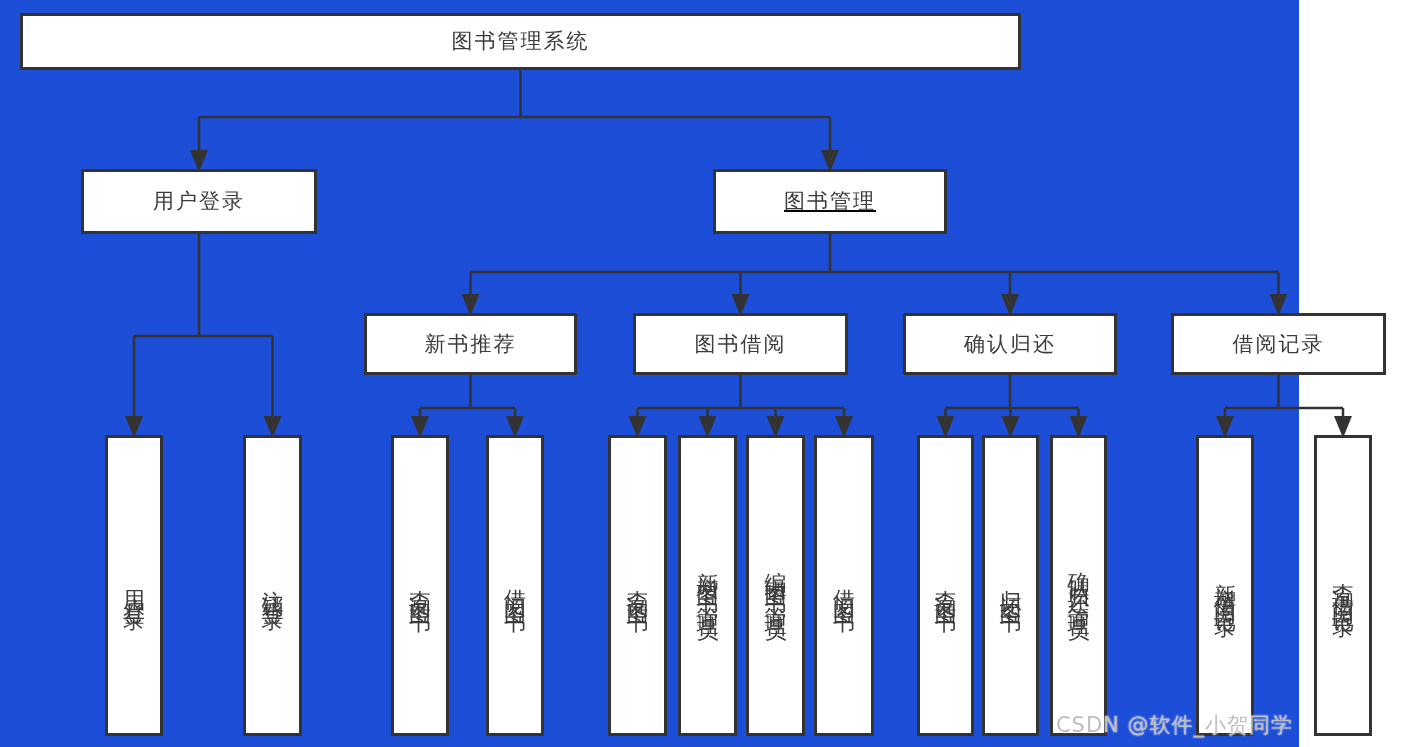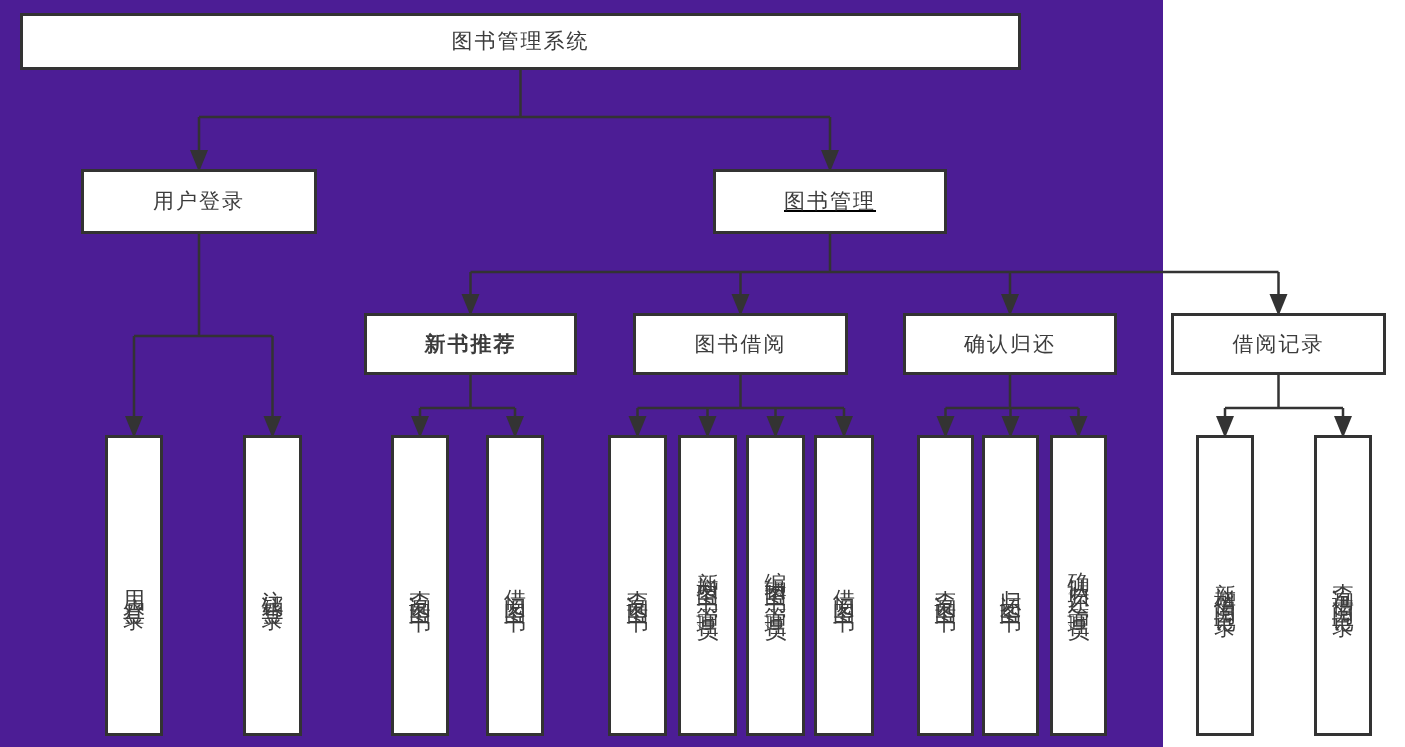--- a/index.html
+++ b/index.html
@@ -2,21 +2,21 @@
 <html><head>
 <meta charset="utf-8">
 <style>
   * { margin:0; padding:0; box-sizing:border-box; }
   html, body { background:#ffffff; }
   body {
     width:1405px; height:747px; overflow:hidden;
     font-family:"DejaVu Sans","Liberation Sans",sans-serif;
   }
   .stage {
-    position:relative; width:1163px; height:747px; background:#4c1d95;
+    position:relative; width:1299px; height:747px; background:#1d4ed8;
   }
   .edges { position:absolute; left:0; top:0; width:1405px; height:747px; }
   .node {
     position:absolute; background:#ffffff; border:3px solid #333333;
     display:flex; align-items:center; justify-content:center;
   }
   .node .label {
     color:#3c3c3c; white-space:nowrap; line-height:1;
   }
   .node.h .label { font-size:21px; letter-spacing:2px; }
@@ -79,21 +79,21 @@
       <div class="node h" style="left: 20px; top: 13px; width: 1001px; height: 57px; border-color: rgb(51, 51, 51); background: rgb(255, 255, 255);">
         <span class="label" style="color: rgb(60, 60, 60);">图书管理系统</span>
       </div>
       <div class="node h" style="left: 81px; top: 169px; width: 236px; height: 65px; border-color: rgb(51, 51, 51); background: rgb(255, 255, 255);">
         <span class="label" style="color: rgb(60, 60, 60);">用户登录</span>
       </div>
       <div class="node h" style="left: 713px; top: 169px; width: 234px; height: 65px; border-color: rgb(51, 51, 51); background: rgb(255, 255, 255); text-decoration: underline;">
         <span class="label" style="color: rgb(60, 60, 60);">图书管理</span>
       </div>
       <div class="node h" style="left: 364px; top: 313px; width: 213px; height: 62px; border-color: rgb(51, 51, 51); background: rgb(255, 255, 255);">
-        <span class="label" style="color: rgb(60, 60, 60); font-weight: bold;">新书推荐</span>
+        <span class="label" style="color: rgb(60, 60, 60);">新书推荐</span>
       </div>
       <div class="node h" style="left: 633px; top: 313px; width: 215px; height: 62px; border-color: rgb(51, 51, 51); background: rgb(255, 255, 255); text-align: right;">
         <span class="label" style="color: rgb(60, 60, 60);">图书借阅</span>
       </div>
       <div class="node h" style="left: 903px; top: 313px; width: 214px; height: 62px; border-color: rgb(51, 51, 51); background: rgb(255, 255, 255);">
         <span class="label" style="color: rgb(60, 60, 60);">确认归还</span>
       </div>
       <div class="node h" style="left: 1171px; top: 313px; width: 215px; height: 62px; border-color: rgb(51, 51, 51); background: rgb(255, 255, 255);">
         <span class="label" style="color: rgb(60, 60, 60);">借阅记录</span>
       </div>
@@ -130,13 +130,14 @@
       <div class="node v" style="left: 1050px; top: 435px; width: 57px; height: 301px; border-color: rgb(51, 51, 51); background: rgb(255, 255, 255);">
         <span class="label" style="color: rgb(60, 60, 60);">确认归还（管理员）</span>
       </div>
       <div class="node v" style="left: 1196px; top: 435px; width: 58px; height: 301px; border-color: rgb(51, 51, 51); background: rgb(255, 255, 255);">
         <span class="label" style="color: rgb(60, 60, 60);">新增借阅记录</span>
       </div>
       <div class="node v" style="left: 1314px; top: 435px; width: 58px; height: 301px; border-color: rgb(51, 51, 51); background: rgb(255, 255, 255);">
         <span class="label" style="color: rgb(60, 60, 60);">查询借阅记录</span>
       </div>
     </div>
+  <div class="watermark">CSDN @软件_小贺同学</div>
 </div>
 
 </body></html>

